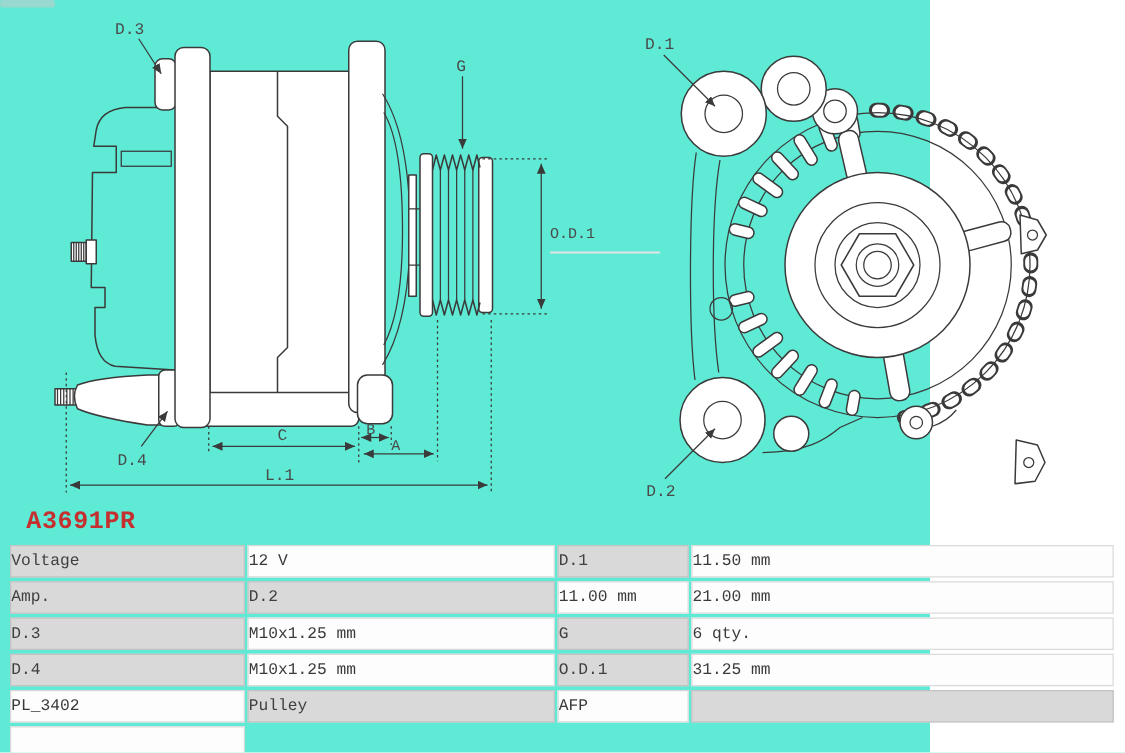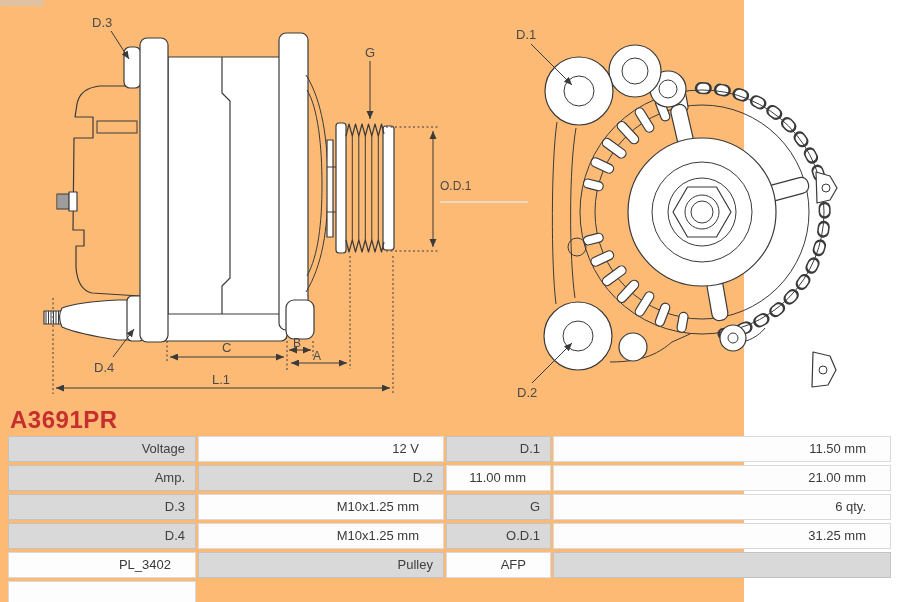--- a/index.html
+++ b/index.html
@@ -1,26 +1,26 @@
 <!DOCTYPE html>
 <html><head>
 <meta charset="utf-8">
 <style>
   html,body{margin:0;padding:0;width:900px;height:602px;overflow:hidden;background:#ffffff;
     font-family:"Liberation Sans", sans-serif;}
-  .stage{position:relative;width:744px;height:602px;background:#fdba74;}
+  .stage{position:relative;width:744px;height:602px;background:#5eead4;font-family:Liberation Mono, monospace;}
   .corner-smudge{position:absolute;left:0;top:0;width:44px;height:6px;background:#c9c9c9;opacity:.55;border-radius:2px;}
   .diagram{position:absolute;left:0;top:0;width:900px;height:410px;}
   .diagram svg{display:block;}
-  .part-number{position:absolute;left:10px;top:406px;font-size:24px;font-weight:bold;
+  .part-number{position:absolute;left:21px;top:406px;font-size:20px;font-weight:bold;
     letter-spacing:.5px;color:#c52f2f;text-decoration:none;cursor:pointer;}
   .spec-table{position:absolute;left:8px;top:436px;width:885px;
     display:grid;grid-template-columns:188px 246px 105px 338px;grid-auto-rows:26px;gap:3px 2px;}
   .cell{box-sizing:border-box;font-size:13px;line-height:24px;white-space:nowrap;
-    overflow:hidden;text-align:right;}
+    overflow:hidden;}
   .cell.lbl{background:#d9d9d9;border:1px solid #c3c3c3;color:#3f3f3f;padding-right:10px;}
   .cell.val{background:#fdfdfd;border:1px solid #dadada;color:#3a3a3a;padding-right:24px;}
   .dim-label{font-size:13px;fill:#4a4a4a;}
   .dim-label.small{font-size:12px;}
   .ln{stroke:#3a3a3a;stroke-width:1.2;fill:none;stroke-linejoin:round;}
   .lnw{stroke:#3a3a3a;stroke-width:1.2;fill:#ffffff;stroke-linejoin:round;}
   .thin{stroke:#3a3a3a;stroke-width:1;fill:none;}
   .dim{stroke:#3a3a3a;stroke-width:1;fill:none;}
   .dot{stroke:#3a3a3a;stroke-width:1;fill:none;stroke-dasharray:2 2.5;}
   .scallop-dark{stroke:#3a3a3a;stroke-width:12;fill:none;stroke-dasharray:5 14;stroke-linecap:round;}

